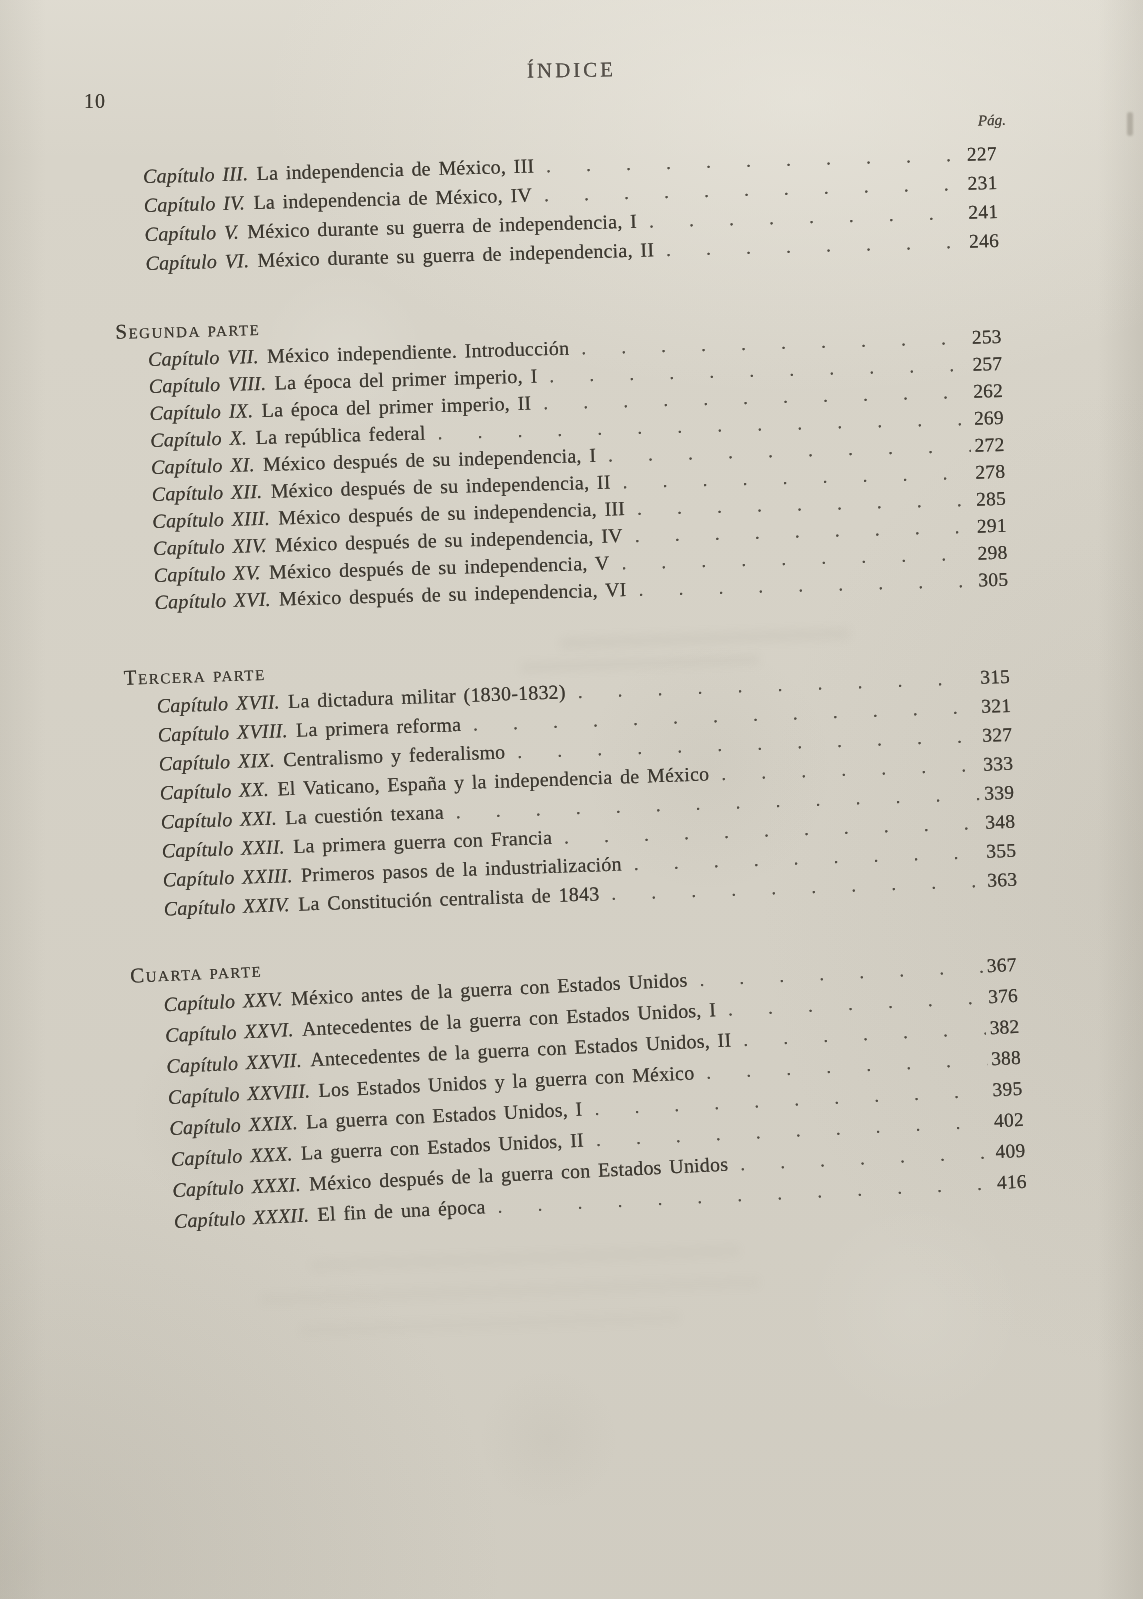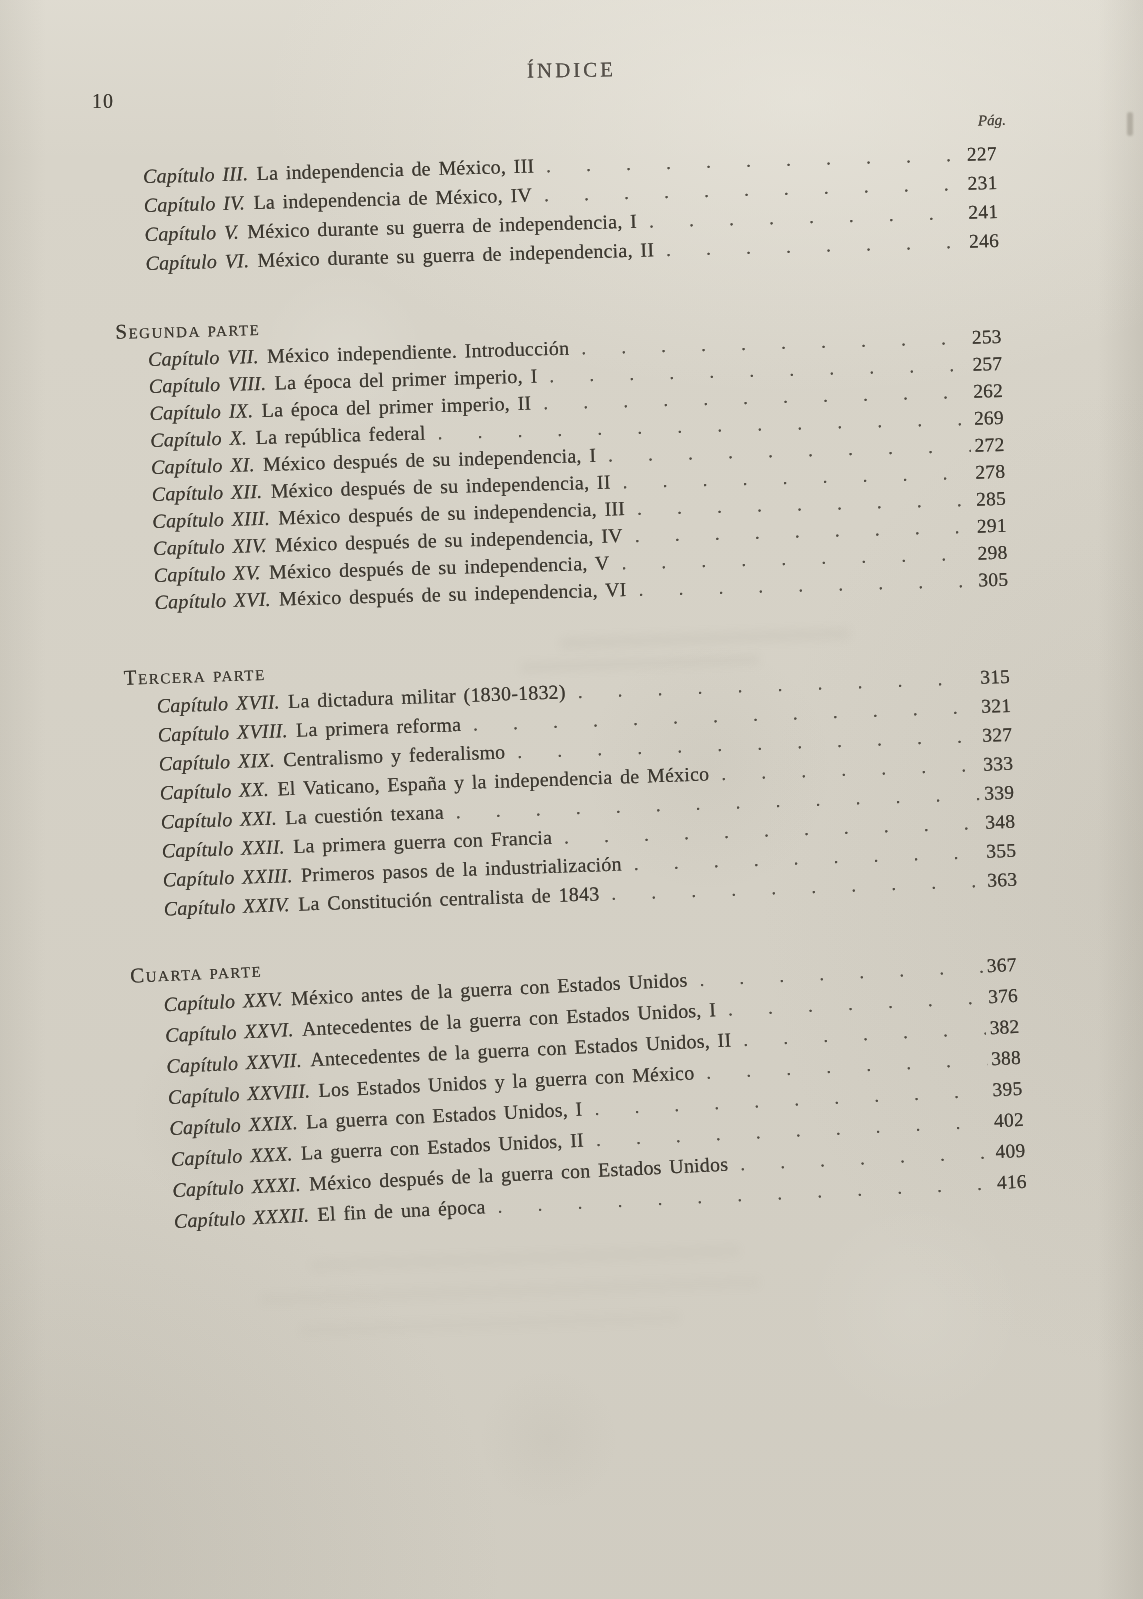--- a/index.html
+++ b/index.html
@@ -26,21 +26,21 @@
       radial-gradient(circle 120px at 30% 22%, rgba(255,255,250,0.10), transparent 70%),
       radial-gradient(circle 180px at 62% 48%, rgba(120,115,100,0.05), transparent 70%),
       radial-gradient(circle 140px at 20% 70%, rgba(120,115,100,0.06), transparent 70%),
       radial-gradient(circle 160px at 80% 82%, rgba(255,255,250,0.08), transparent 70%),
       radial-gradient(circle 100px at 48% 90%, rgba(120,115,100,0.05), transparent 70%);
   }
 
   .ink { text-shadow: 0 0 0.6px rgba(55,50,42,0.85); }
 
   .page-number {
-    position: absolute; left: 92px; top: 90px;
+    position: absolute; left: 84px; top: 90px;
     font-size: 20px; letter-spacing: 1px;
   }
 
   .page-title {
     position: absolute; left: 0; top: 58px; width: 1143px;
     text-align: center; font-size: 21px; letter-spacing: 3px;
     color: #55504a;
     transform: rotate(-0.8deg);
   }
 

